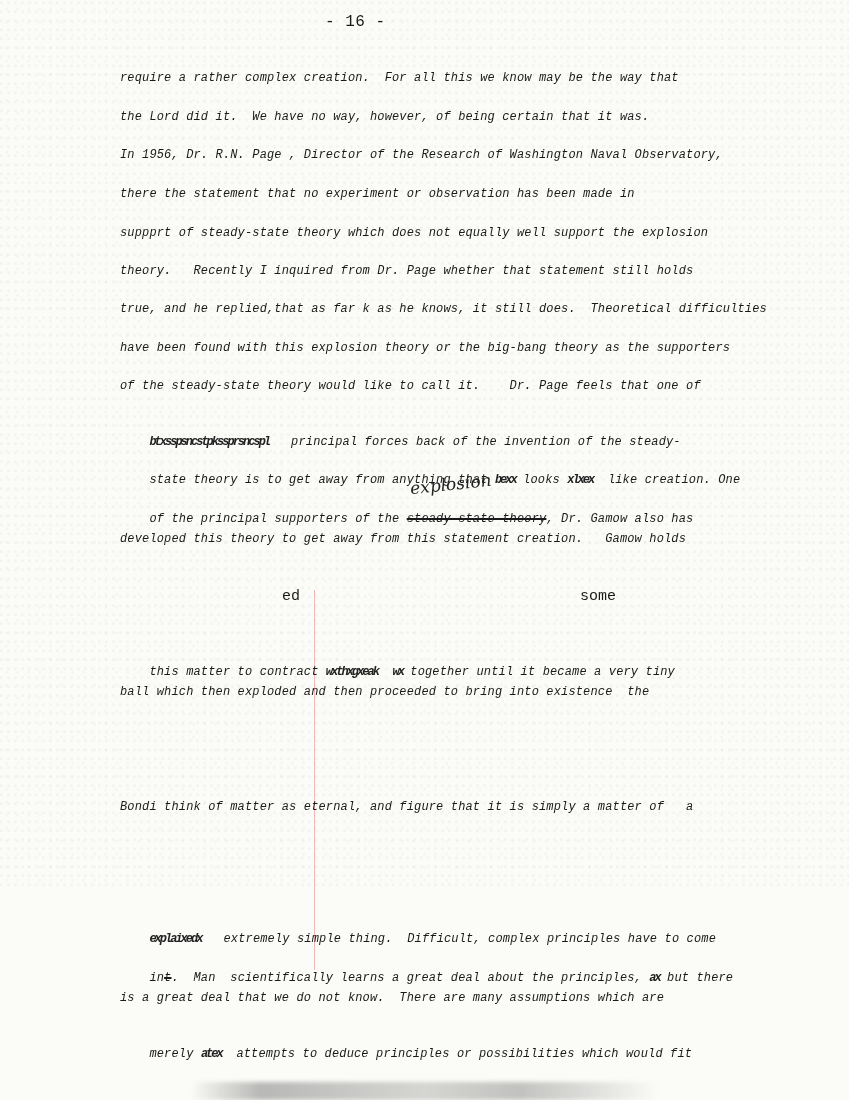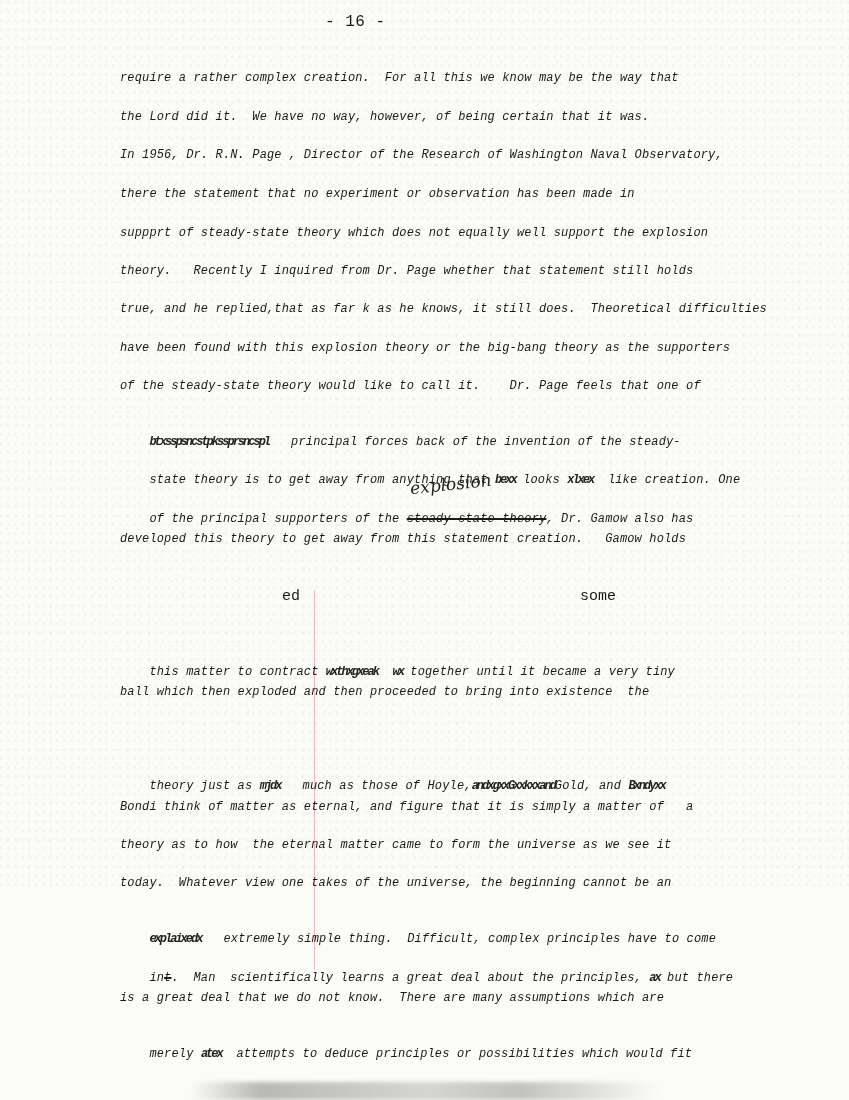--- a/index.html
+++ b/index.html
@@ -82,27 +82,22 @@
 
   <div class="ins" style="top:588px; left:282px">ed</div>
   <div class="ins" style="top:588px; left:580px">some</div>
 
   <div class="line" style="top:645px">
     <span>this matter to contract </span><span class="over">wxthxgxeak</span><span>  </span><span class="over">wx</span><span> together until it became a very tiny</span>
   </div>
 
   <div class="line" style="top:683px">ball which then exploded and then proceeded to bring into existence  the</div>
 
-  <div class="line" style="top:759px">
-    <span>theory just as </span><span class="over">mjdx</span><span>   much as those of Hoyle,</span><span class="over">andxgxxGxxkxxand</span><span>Gold, and </span><span class="over">Bxndyxx</span>
-  </div>
 
   <div class="line" style="top:798px">Bondi think of matter as eternal, and figure that it is simply a matter of   a</div>
-  <div class="line" style="top:836px">theory as to how  the eternal matter came to form the universe as we see it</div>
-  <div class="line" style="top:874px">today.  Whatever view one takes of the universe, the beginning cannot be an</div>
 
   <div class="line" style="top:912px">
     <span class="over">explaixedx</span><span>   extremely simple thing.  Difficult, complex principles have to come</span>
   </div>
 
   <div class="line" style="top:951px">
     <span>in</span><span class="strike">t</span><span>.  Man  scientifically learns a great deal about the principles, </span><span class="over">ax</span><span> but there</span>
   </div>
 
   <div class="line" style="top:989px">is a great deal that we do not know.  There are many assumptions which are</div>

